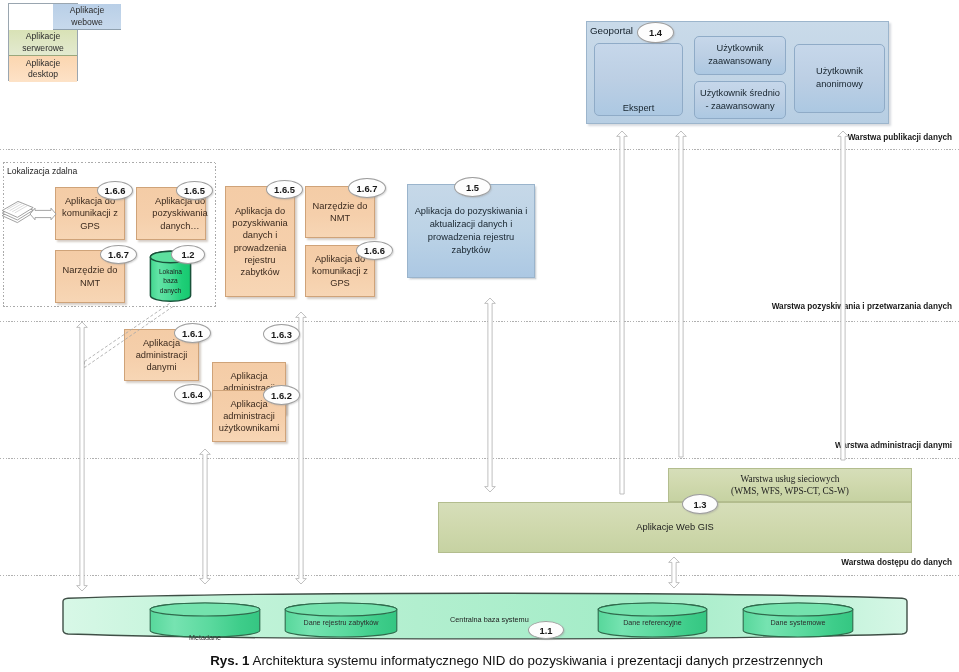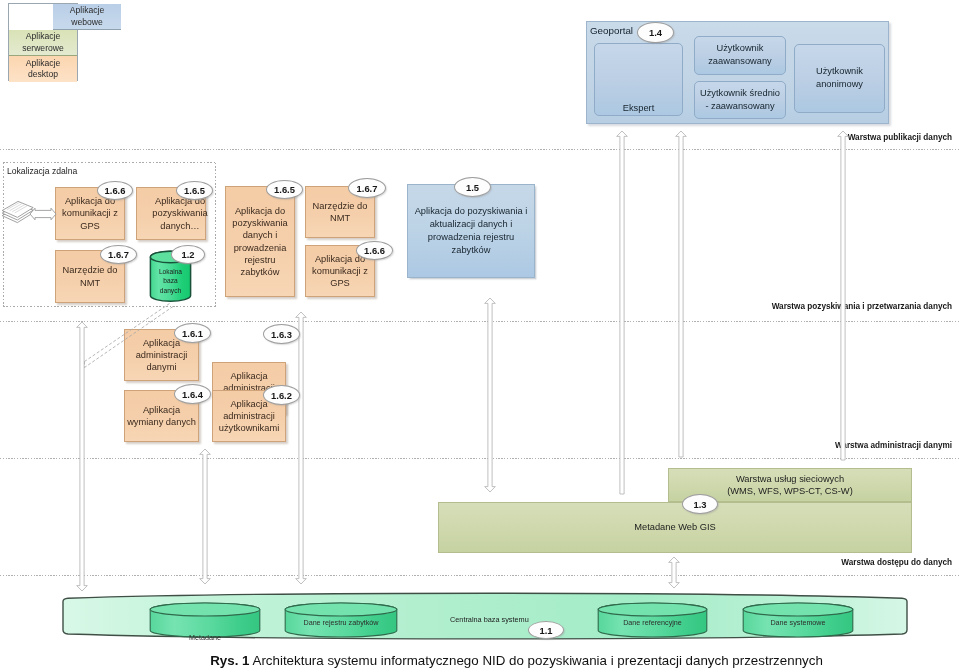--- a/index.html
+++ b/index.html
@@ -199,36 +199,33 @@
   <div class="abs obox" style="left:124px;top:329px;width:75px;height:52px;">
     <span>Aplikacja administracji danymi</span>
   </div>
   <div class="badge" style="left:174px;top:323px;width:35px;height:18px;">1.6.1</div>
 
   <div class="abs obox" style="left:212px;top:329px;width:74px;height:52px;margin-top:33px;">
     <span>Aplikacja administracji usługami</span>
   </div>
   <div class="badge" style="left:263px;top:324px;width:35px;height:18px;">1.6.3</div>
 
-  <div class="abs obox" style="left:124px;top:390px;width:75px;height:52px;">
-    <span>Aplikacja wymiany danych</span>
-  </div>
   <div class="badge" style="left:174px;top:384px;width:35px;height:18px;">1.6.4</div>
 
   <div class="abs obox" style="left:212px;top:390px;width:74px;height:52px;">
     <span>Aplikacja administracji użytkownikami</span>
   </div>
   <div class="badge" style="left:263px;top:385px;width:35px;height:18px;">1.6.2</div>
 
-  <div class="abs gbox" style="left:668px;top:468px;width:244px;height:34px;white-space:pre-line;">
+  <div class="abs gbox" style="left:668px;top:468px;width:244px;height:34px;white-space:pre-line;font-family:Liberation Serif, serif;">
     <span>Warstwa usług sieciowych
 (WMS, WFS, WPS-CT, CS-W)</span>
   </div>
   <div class="abs gbox" style="left:438px;top:502px;width:474px;height:51px;">
-    <span>Metadane Web GIS</span>
+    <span>Aplikacje Web GIS</span>
   </div>
   <div class="badge" style="left:682px;top:494px;width:34px;height:18px;">1.3</div>
 
   <div class="abs" style="left:60px;top:592px;width:850px;height:50px;">
     <svg width="850" height="50" viewBox="0 0 850 50">
       <defs>
         <linearGradient id="gdbbody" x1="0" y1="0" x2="0" y2="1">
           <stop offset="0%" stop-color="#c8f6dd"></stop>
             <stop offset="45%" stop-color="#a9f0cb"></stop>
           <stop offset="100%" stop-color="#7fe9b4"></stop>

